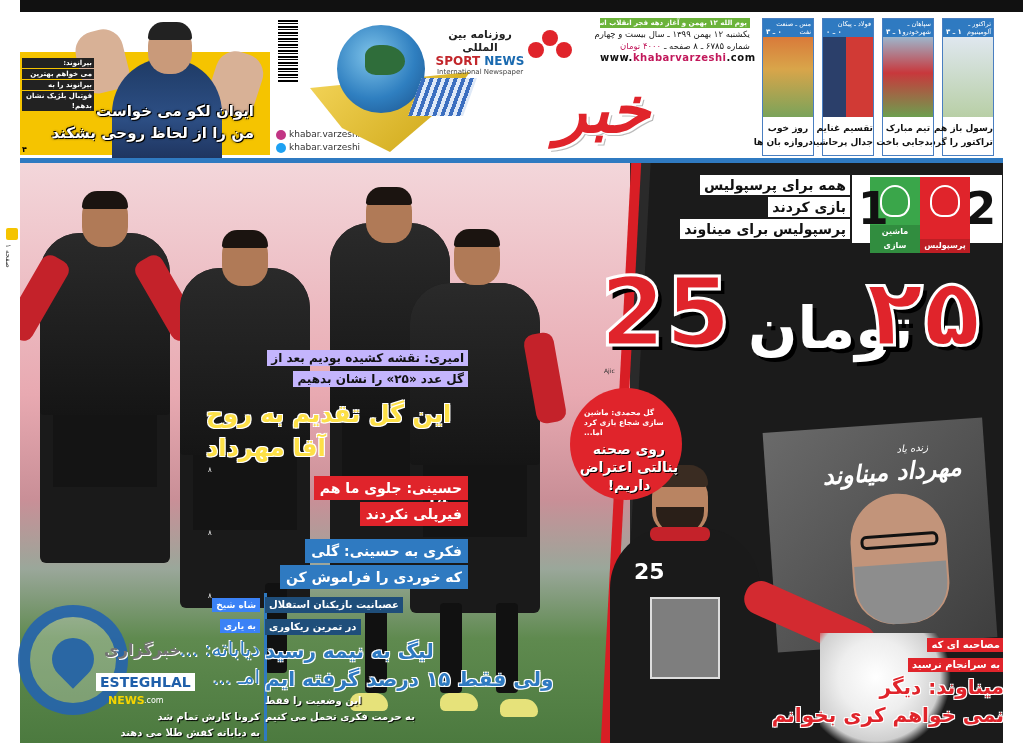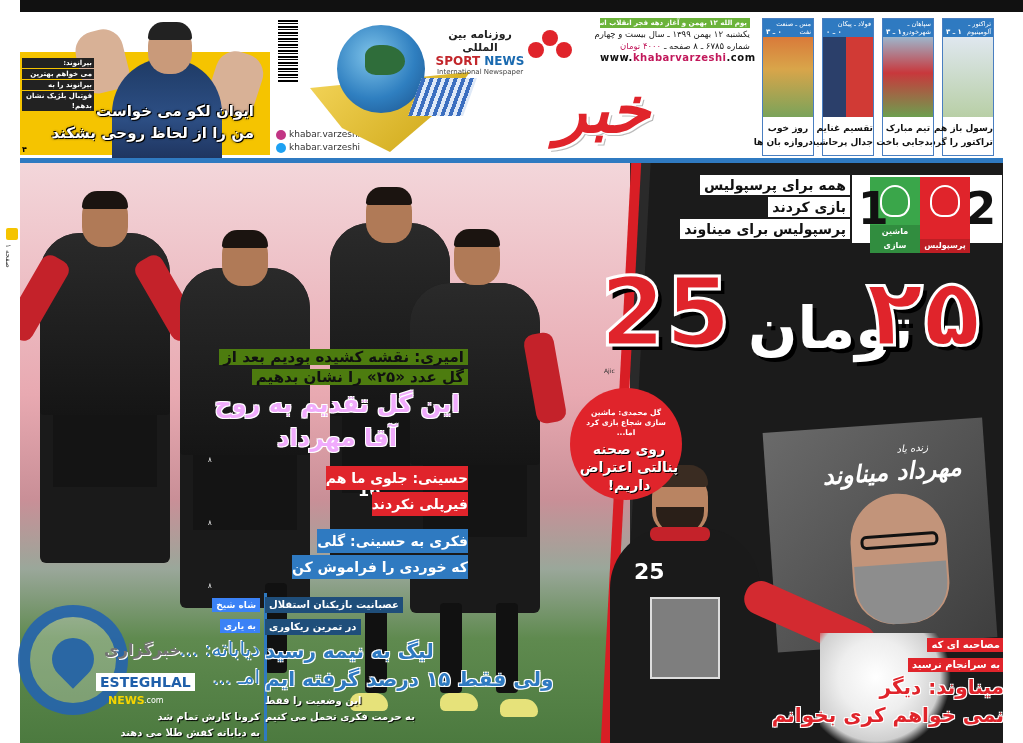--- a/index.html
+++ b/index.html
@@ -81,30 +81,30 @@
   .kicker-lines{position:absolute;left:662px;top:12px;width:168px;direction:rtl}
   .kicker-lines div{display:inline-block;float:right;clear:right;background:#fff;color:#111;font-size:14px;font-weight:bold;line-height:20px;padding:0 4px;margin-bottom:2px;white-space:nowrap}
 
   .bighead{position:absolute;left:580px;top:95px;width:400px;height:130px}
   .big25{position:absolute;font-size:94px;font-weight:bold;color:#e0242b;line-height:110px;-webkit-text-stroke:3px #fff;text-shadow:5px 5px 0 #000;font-family:"DejaVu Sans",sans-serif}
   .bara{position:absolute;font-size:58px;font-weight:bold;color:#fff;line-height:80px;text-shadow:4px 4px 0 #000;direction:rtl}
   .credit{position:absolute;left:584px;top:204px;font-size:6px;color:#333}
 
   .quote-left{position:absolute;left:186px;top:184px;width:262px}
   .ql-kicker{direction:rtl;text-align:right}
-  .ql-kicker span{display:inline-block;background:#4d7c0f;color:#111;font-size:15px;font-weight:bold;line-height:16px;padding:0 4px;margin-bottom:2px;white-space:nowrap}
-  .ql-title{margin-top:0;font-size:24px;font-weight:bold;color:#f0abfc;line-height:34px;direction:rtl;text-align:center;text-shadow:1px 1px 0 #fff,-1px -1px 0 #fff,1px -1px 0 #fff,-1px 1px 0 #fff;white-space:nowrap}
+  .ql-kicker span{display:inline-block;background:#c4b5fd;color:#111;font-size:12px;font-weight:bold;line-height:16px;padding:0 4px;margin-bottom:2px;white-space:nowrap}
+  .ql-title{margin-top:8px;font-size:24px;font-weight:bold;color:#fde047;line-height:34px;direction:rtl;text-align:left;text-shadow:1px 1px 0 #fff,-1px -1px 0 #fff,1px -1px 0 #fff,-1px 1px 0 #fff;white-space:nowrap}
   .box-red,.box-blue{direction:rtl;text-align:right}
-  .box-red span,.box-blue span{display:inline-block;color:#fff;font-size:14px;font-weight:bold;line-height:24px;padding:0 0;margin-bottom:2px;white-space:nowrap}
+  .box-red span,.box-blue span{display:inline-block;color:#fff;font-size:14px;font-weight:bold;line-height:24px;padding:0 6px;margin-bottom:2px;white-space:nowrap}
   .box-red span{background:#e0242b}
   .box-blue span{background:#2f7ac1}
   .pgn{font-size:7px;color:#fff;margin:1px 0 2px 2px}
 
   .circle-note{position:absolute;left:550px;top:225px;width:112px;height:112px;border-radius:50%;background:#e0242b}
-  .circle-note .k{position:absolute;left:14px;top:20px;width:84px;font-size:7.5px;color:#fff;line-height:10px;text-align:center;direction:rtl;font-weight:bold}
+  .circle-note .k{position:absolute;left:14px;top:20px;width:84px;font-size:7.5px;color:#fff;line-height:10px;text-align:left;direction:rtl;font-weight:bold}
   .circle-note .t{position:absolute;left:0;top:52px;width:118px;font-size:14px;color:#fff;line-height:18px;text-align:center;direction:rtl;font-weight:bold;text-shadow:1px 1px 0 #000}
 
   .memorial{position:absolute;left:750px;top:262px;width:220px;height:220px;background:linear-gradient(135deg,#6a6a6a,#3e3e3e);transform:rotate(-4deg)}
   .memorial .lbl1{position:absolute;right:56px;top:20px;font-size:10px;color:#fff;font-style:italic}
   .memorial .lbl2{position:absolute;right:24px;top:34px;font-size:24px;color:#fff;font-weight:bold;font-style:italic;direction:rtl;white-space:nowrap}
   .memorial .face{position:absolute;left:80px;top:70px;width:96px;height:130px;background:#c2947a;border-radius:48px 48px 40px 40px}
   .memorial .glasses{position:absolute;left:90px;top:110px;width:78px;height:14px;border:3px solid #111;border-radius:6px}
   .memorial .beard{position:absolute;left:82px;top:140px;width:92px;height:60px;background:#8d8d8d;border-radius:0 0 40px 40px}
 
   .flowers{position:absolute;left:800px;top:470px;width:140px;height:110px;background:radial-gradient(circle at 40% 40%,#fff 0%,#eee 35%,#cfcfcf 60%,transparent 70%)}

